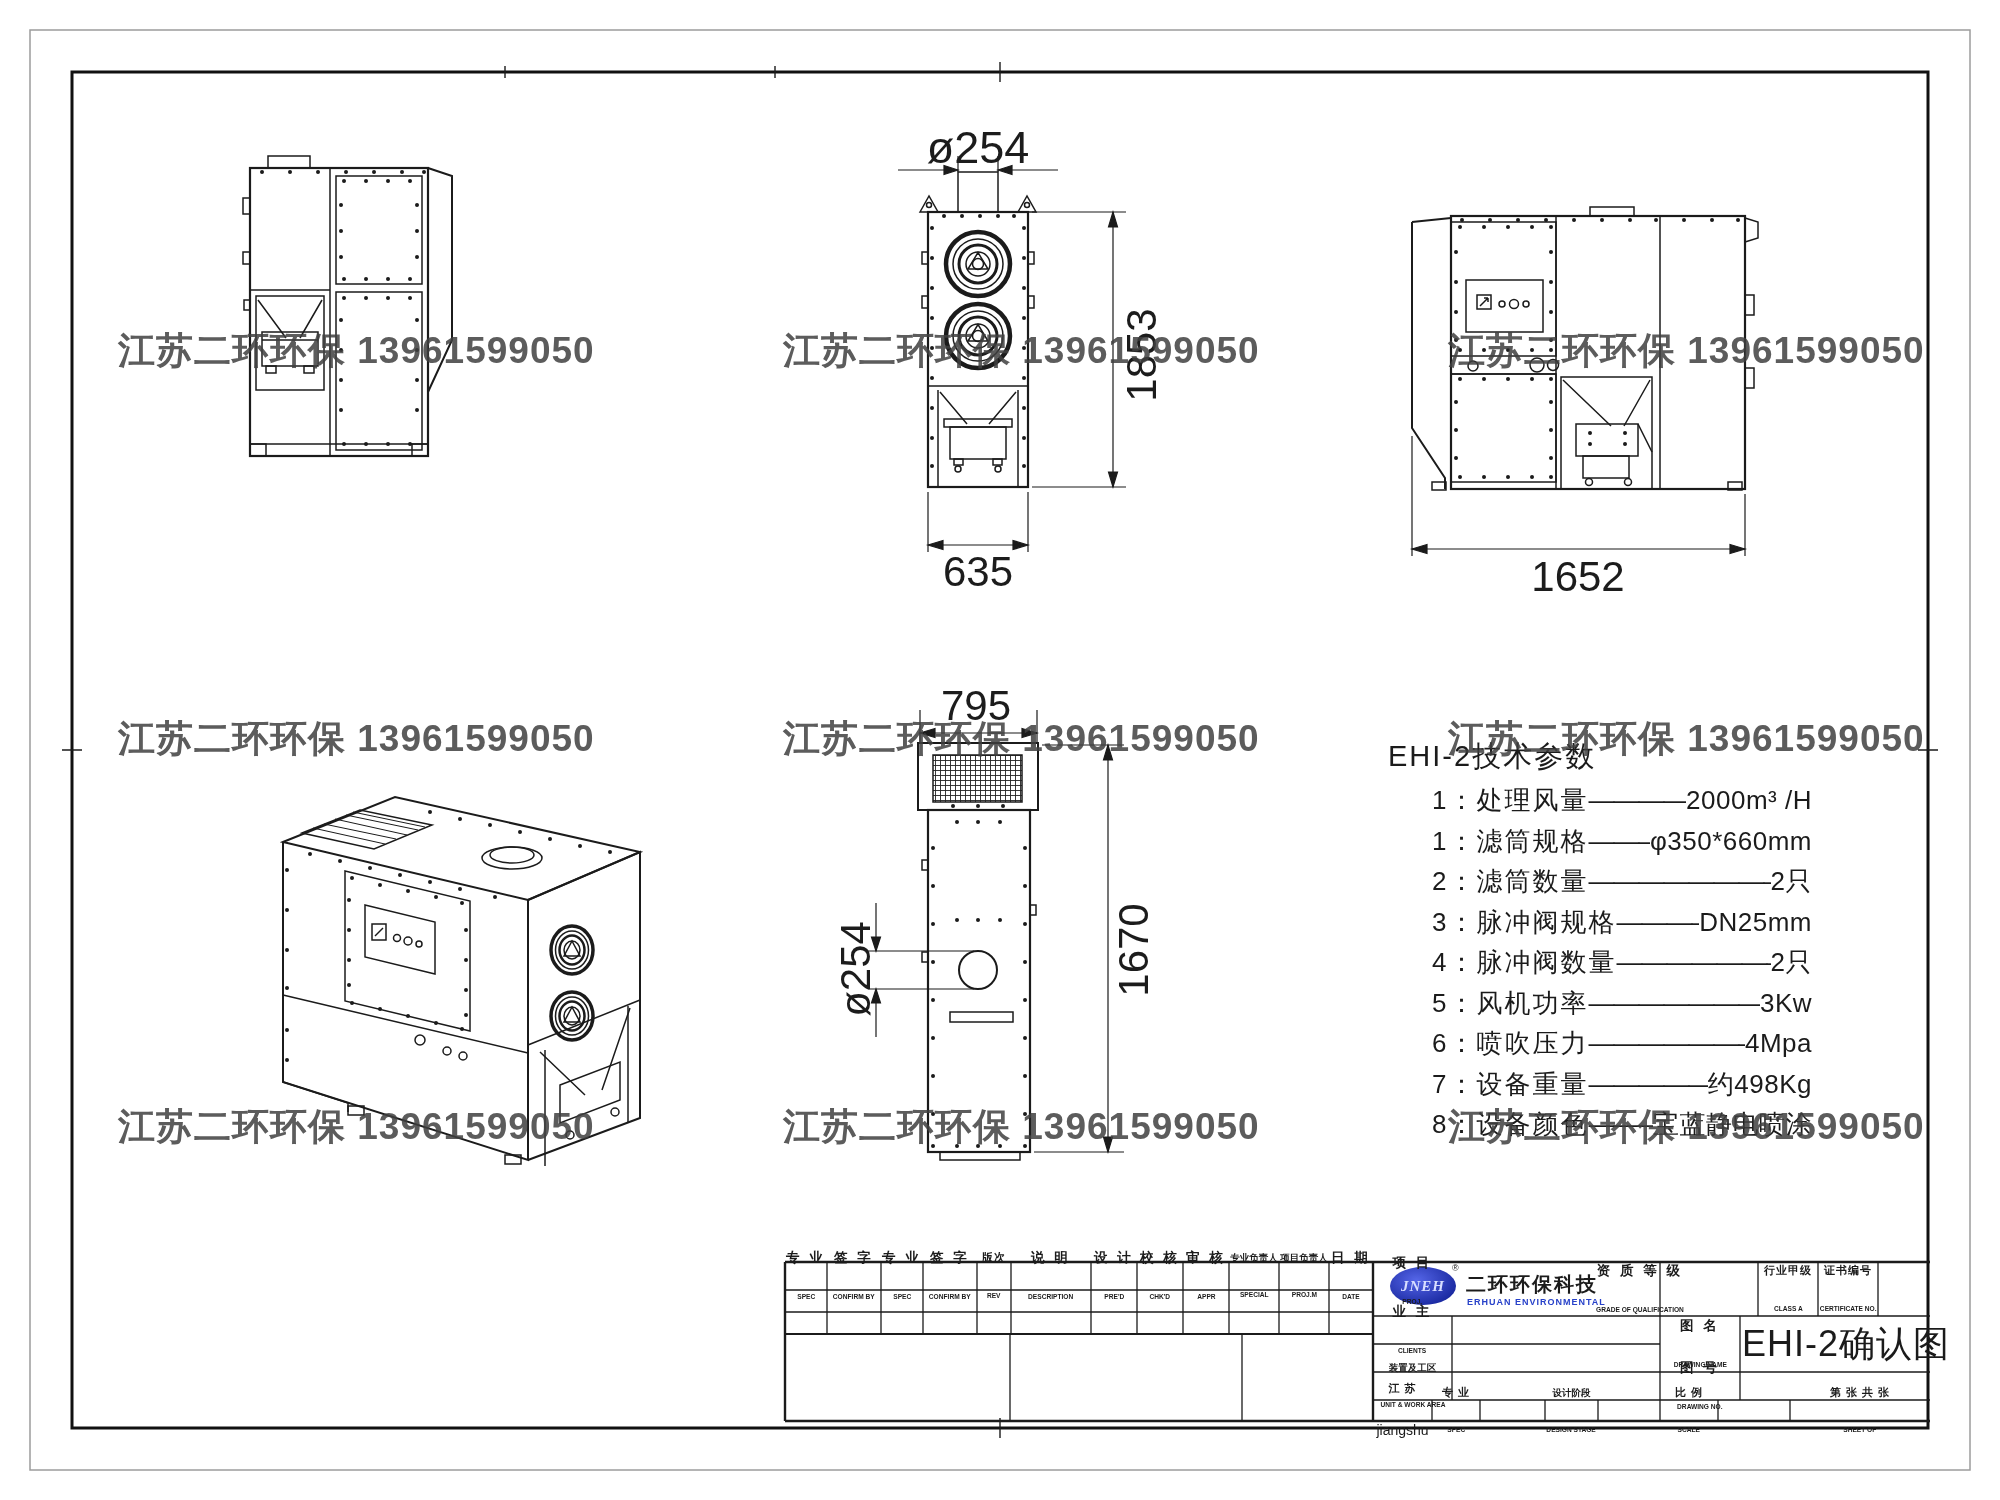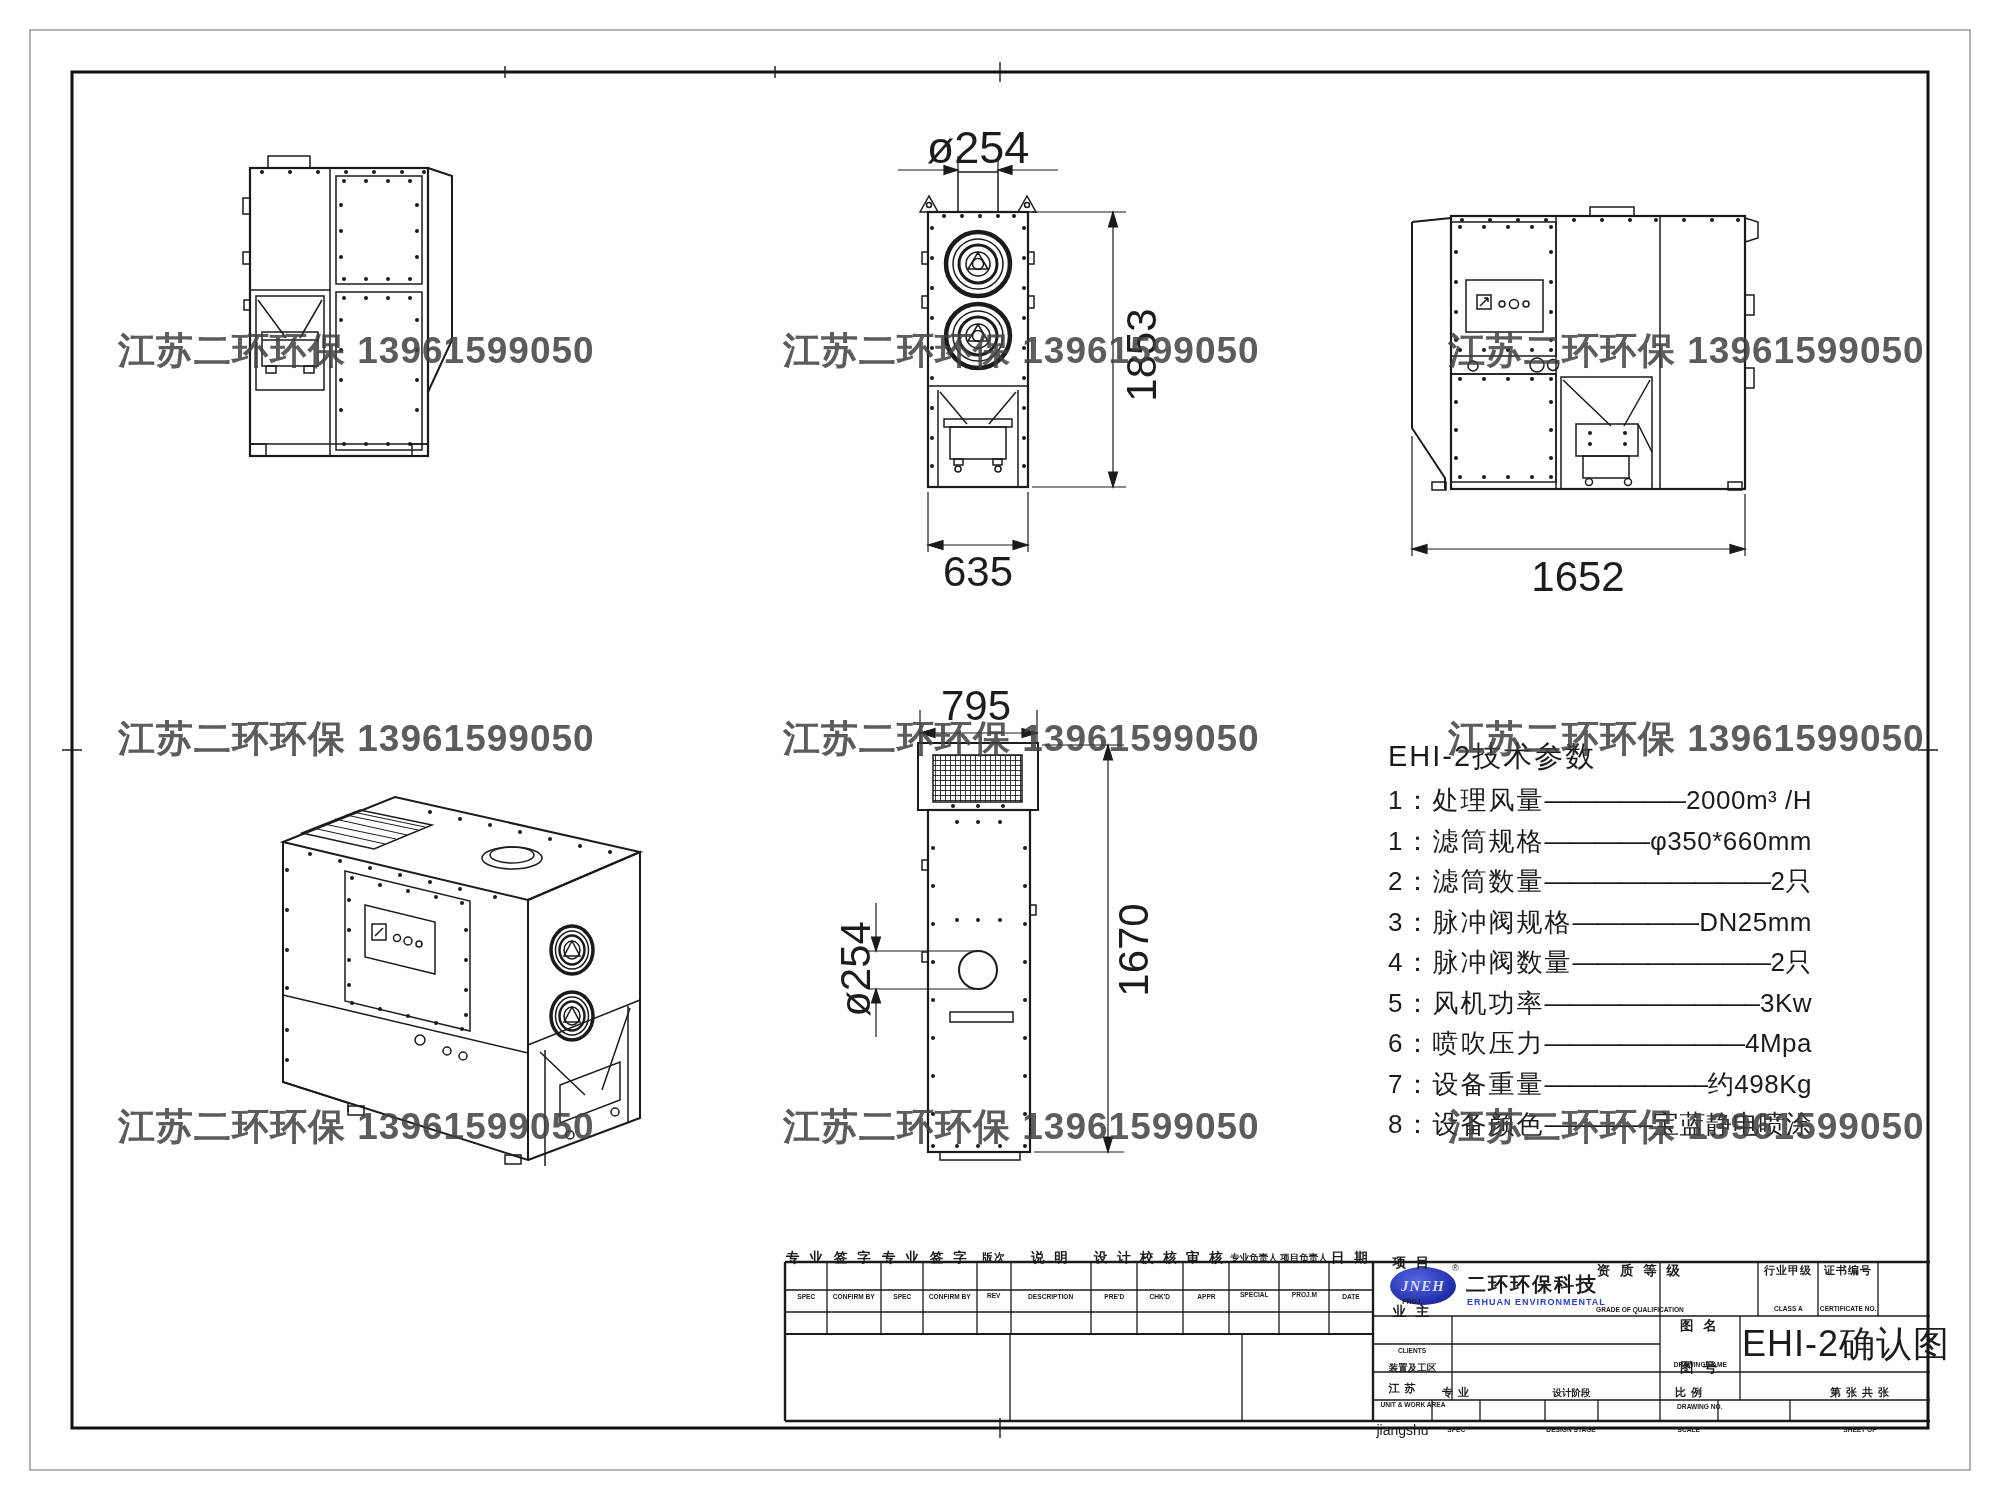--- a/index.html
+++ b/index.html
@@ -10,21 +10,21 @@
   .dim{position:absolute;font-size:42px;color:#1c1c1c;white-space:nowrap;
        transform:translate(-50%,-50%);letter-spacing:0px;}
   .dim.big{font-size:45px;}
   .dim.rot{transform:translate(-50%,-50%) rotate(-90deg);}
   
   .wm{position:absolute;font-size:37px;font-weight:bold;color:#404040;opacity:.85;
       white-space:nowrap;letter-spacing:1px;z-index:30;}
   
   .params{position:absolute;left:1388px;top:736px;width:424px;z-index:5;}
   .params .ttl{font-size:29px;letter-spacing:2px;height:44px;line-height:40px;}
-  .p-row{display:flex;align-items:baseline;font-size:26px;height:40.5px;line-height:40px;}
+  .p-row{display:flex;align-items:baseline;font-size:26px;height:40.5px;line-height:40px;margin-left:44px;}
   .p-row .lbl{white-space:nowrap;letter-spacing:2px;}
   .p-row .lead{flex:1;overflow:hidden;white-space:nowrap;letter-spacing:-1px;}
   .p-row .val{white-space:nowrap;letter-spacing:0.5px;}
   
   .tb-cell{position:absolute;display:flex;flex-direction:column;align-items:center;
            justify-content:center;text-align:center;z-index:6;line-height:1.05;gap:28px;}
   .tb-cn{font-size:13.5px;font-weight:bold;letter-spacing:3px;white-space:nowrap;}
   .tb-cn.sm{font-size:9.5px;letter-spacing:0;}
   .tb-cn.xs{font-size:11px;letter-spacing:1px;}
   .tb-en{font-size:7.5px;font-weight:bold;white-space:nowrap;transform:scale(.88);}

